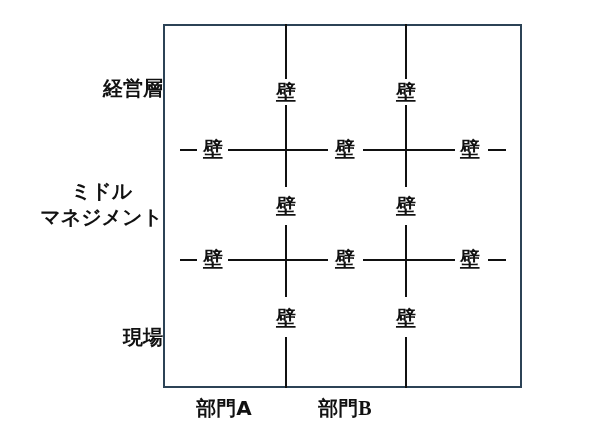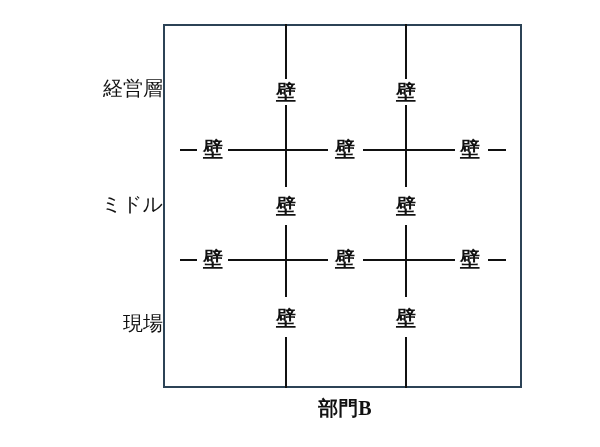--- a/index.html
+++ b/index.html
@@ -61,21 +61,21 @@
     white-space: nowrap;
     letter-spacing: 0;
   }
 
   
   .row-label {
     position: absolute;
     right: 600px;
     text-align: right;
     font-size: 20px;
-    font-weight: 400;
+    font-weight: 700;
     line-height: 1.32;
     color: #111111;
     white-space: nowrap;
     transform: translateY(-50%);
   }
   .row-label-inner {
     display: block;
   }
 
   .col-label {
@@ -93,23 +93,24 @@
 <body>
 
 <div id="stage">
 
   <div class="row-label" style="top:88px; right:437px;">
     <span class="row-label-inner">経営層</span>
   </div>
 
   <div class="row-label" style="top:204px; right:437px;text-align:center;">
     <span class="row-label-inner">ミドル</span>
+    <span class="row-label-inner">マネジメント</span>
   </div>
 
-  <div class="row-label" style="top:323px; right:437px;">
+  <div class="row-label" style="top:337px; right:437px;">
     <span class="row-label-inner">現場</span>
   </div>
 
   <div class="matrix-box"></div>
 
   <div class="vline" style="left:285px; top:24px;  height:56px;"></div>
   <div class="vline" style="left:285px; top:105px; height:44px;"></div>
   <div class="vline" style="left:285px; top:149px; height:38px;"></div>
   <div class="vline" style="left:285px; top:225px; height:34px;"></div>
   <div class="vline" style="left:285px; top:259px; height:38px;"></div>
@@ -142,15 +143,16 @@
   <div class="wall" style="left:406px; top:318px;">壁</div>
 
   <div class="wall" style="left:213px; top:149px;">壁</div>
   <div class="wall" style="left:345px; top:149px;">壁</div>
   <div class="wall" style="left:470px; top:149px;">壁</div>
 
   <div class="wall" style="left:213px; top:259px;">壁</div>
   <div class="wall" style="left:345px; top:259px;">壁</div>
   <div class="wall" style="left:470px; top:259px;">壁</div>
 
+  <div class="col-label" style="left:224px; top:398px;">部門A</div>
   <div class="col-label" style="left:345px; top:398px;font-family:Liberation Serif, serif;">部門B</div>
 
 </div>
 
 </body></html>

